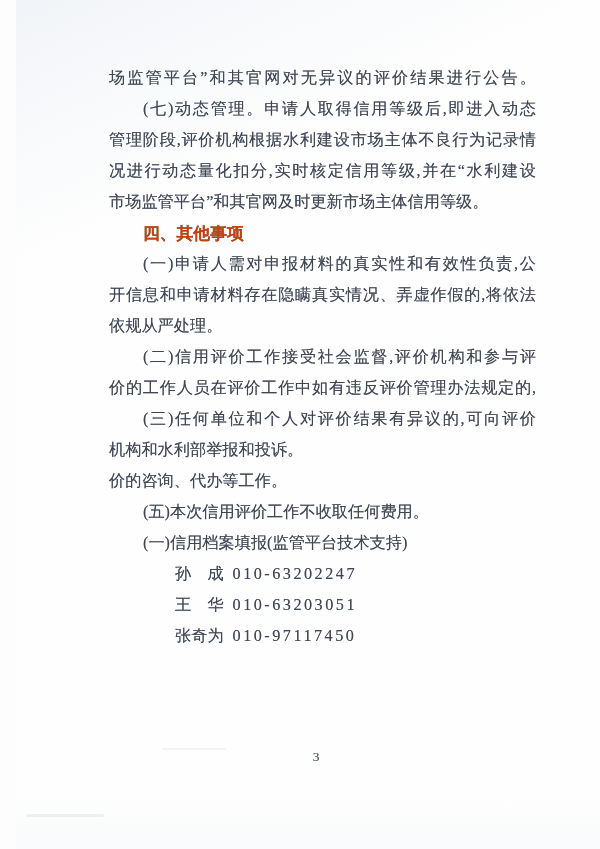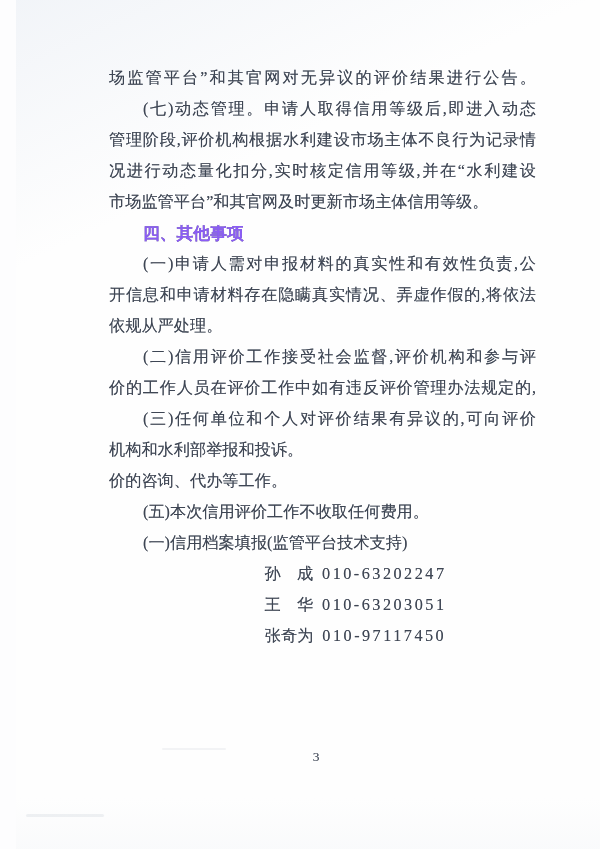--- a/index.html
+++ b/index.html
@@ -55,24 +55,24 @@
   }
   .line.justify {
     white-space: normal;
     text-align: justify;
     text-align-last: justify;
   }
   .line.indent-para { padding-left: 34px; }
   .line.heading {
     font-weight: 700;
     font-size: 16.8px;
-    color: #8b5cf6;
+    color: #c2410c;
     text-shadow: 0 0 0.6px rgba(44,50,62,0.7);
   }
-  .line.contact { padding-left: 66px; text-align: center; }
+  .line.contact { padding-left: 66px; }
   .contact-phone {
     margin-left: 9px;
     letter-spacing: 2.5px;
   }
   .page-num {
     position: absolute;
     left: 0; top: 749px;
     width: 600px;
     text-align: center;
     font-size: 13.5px;

